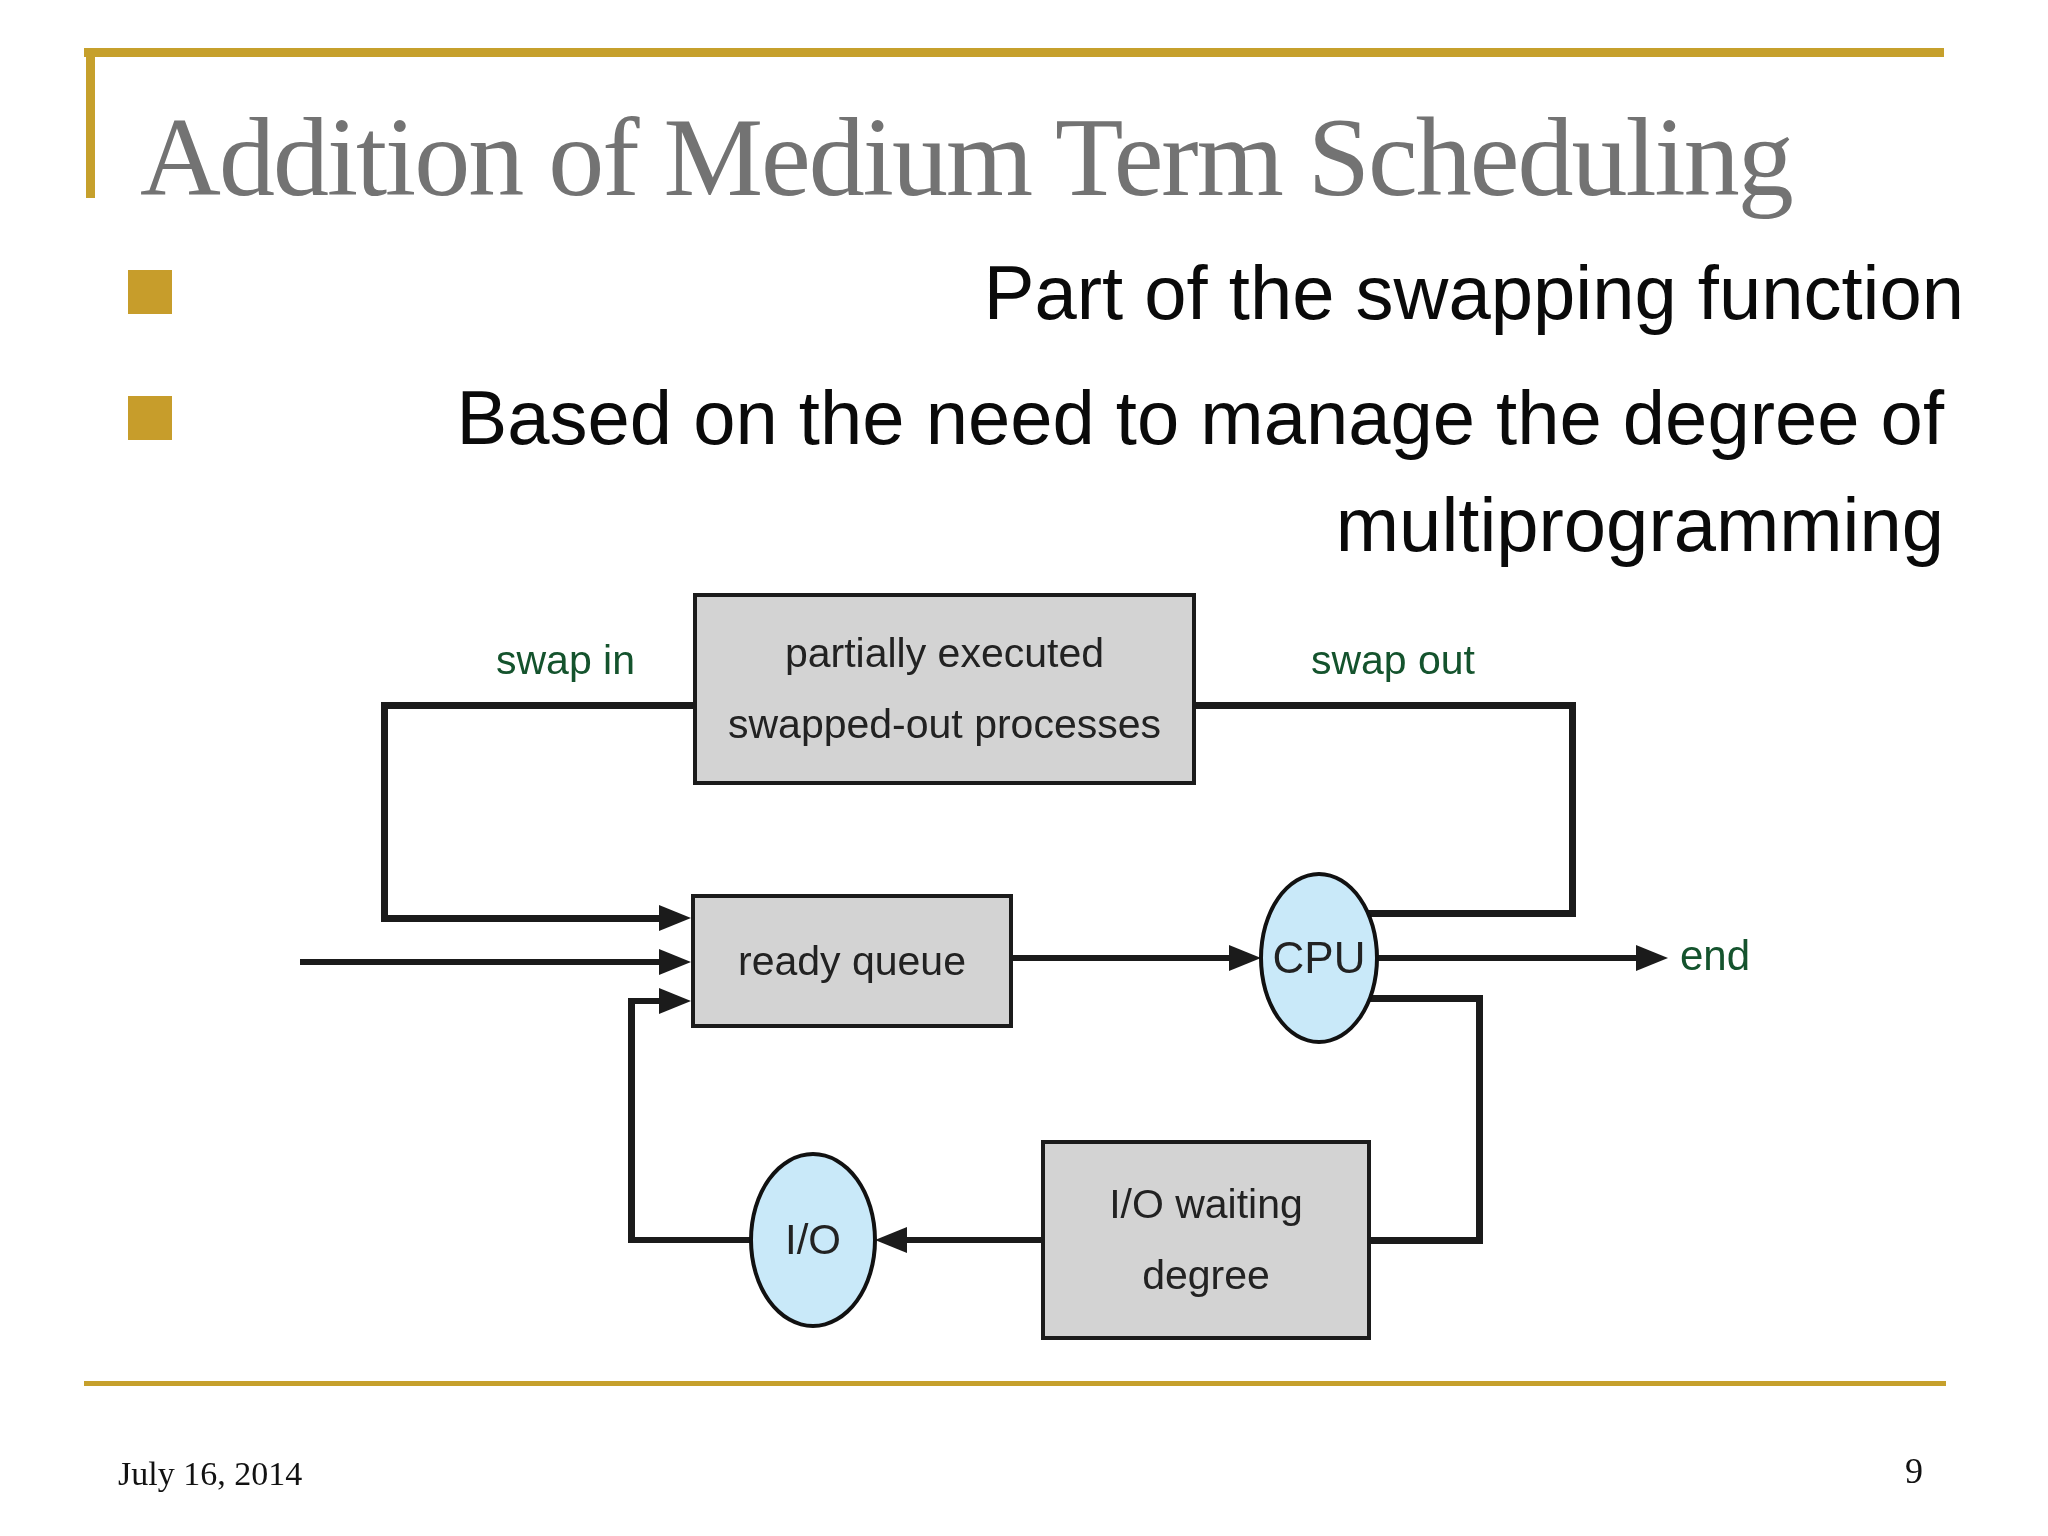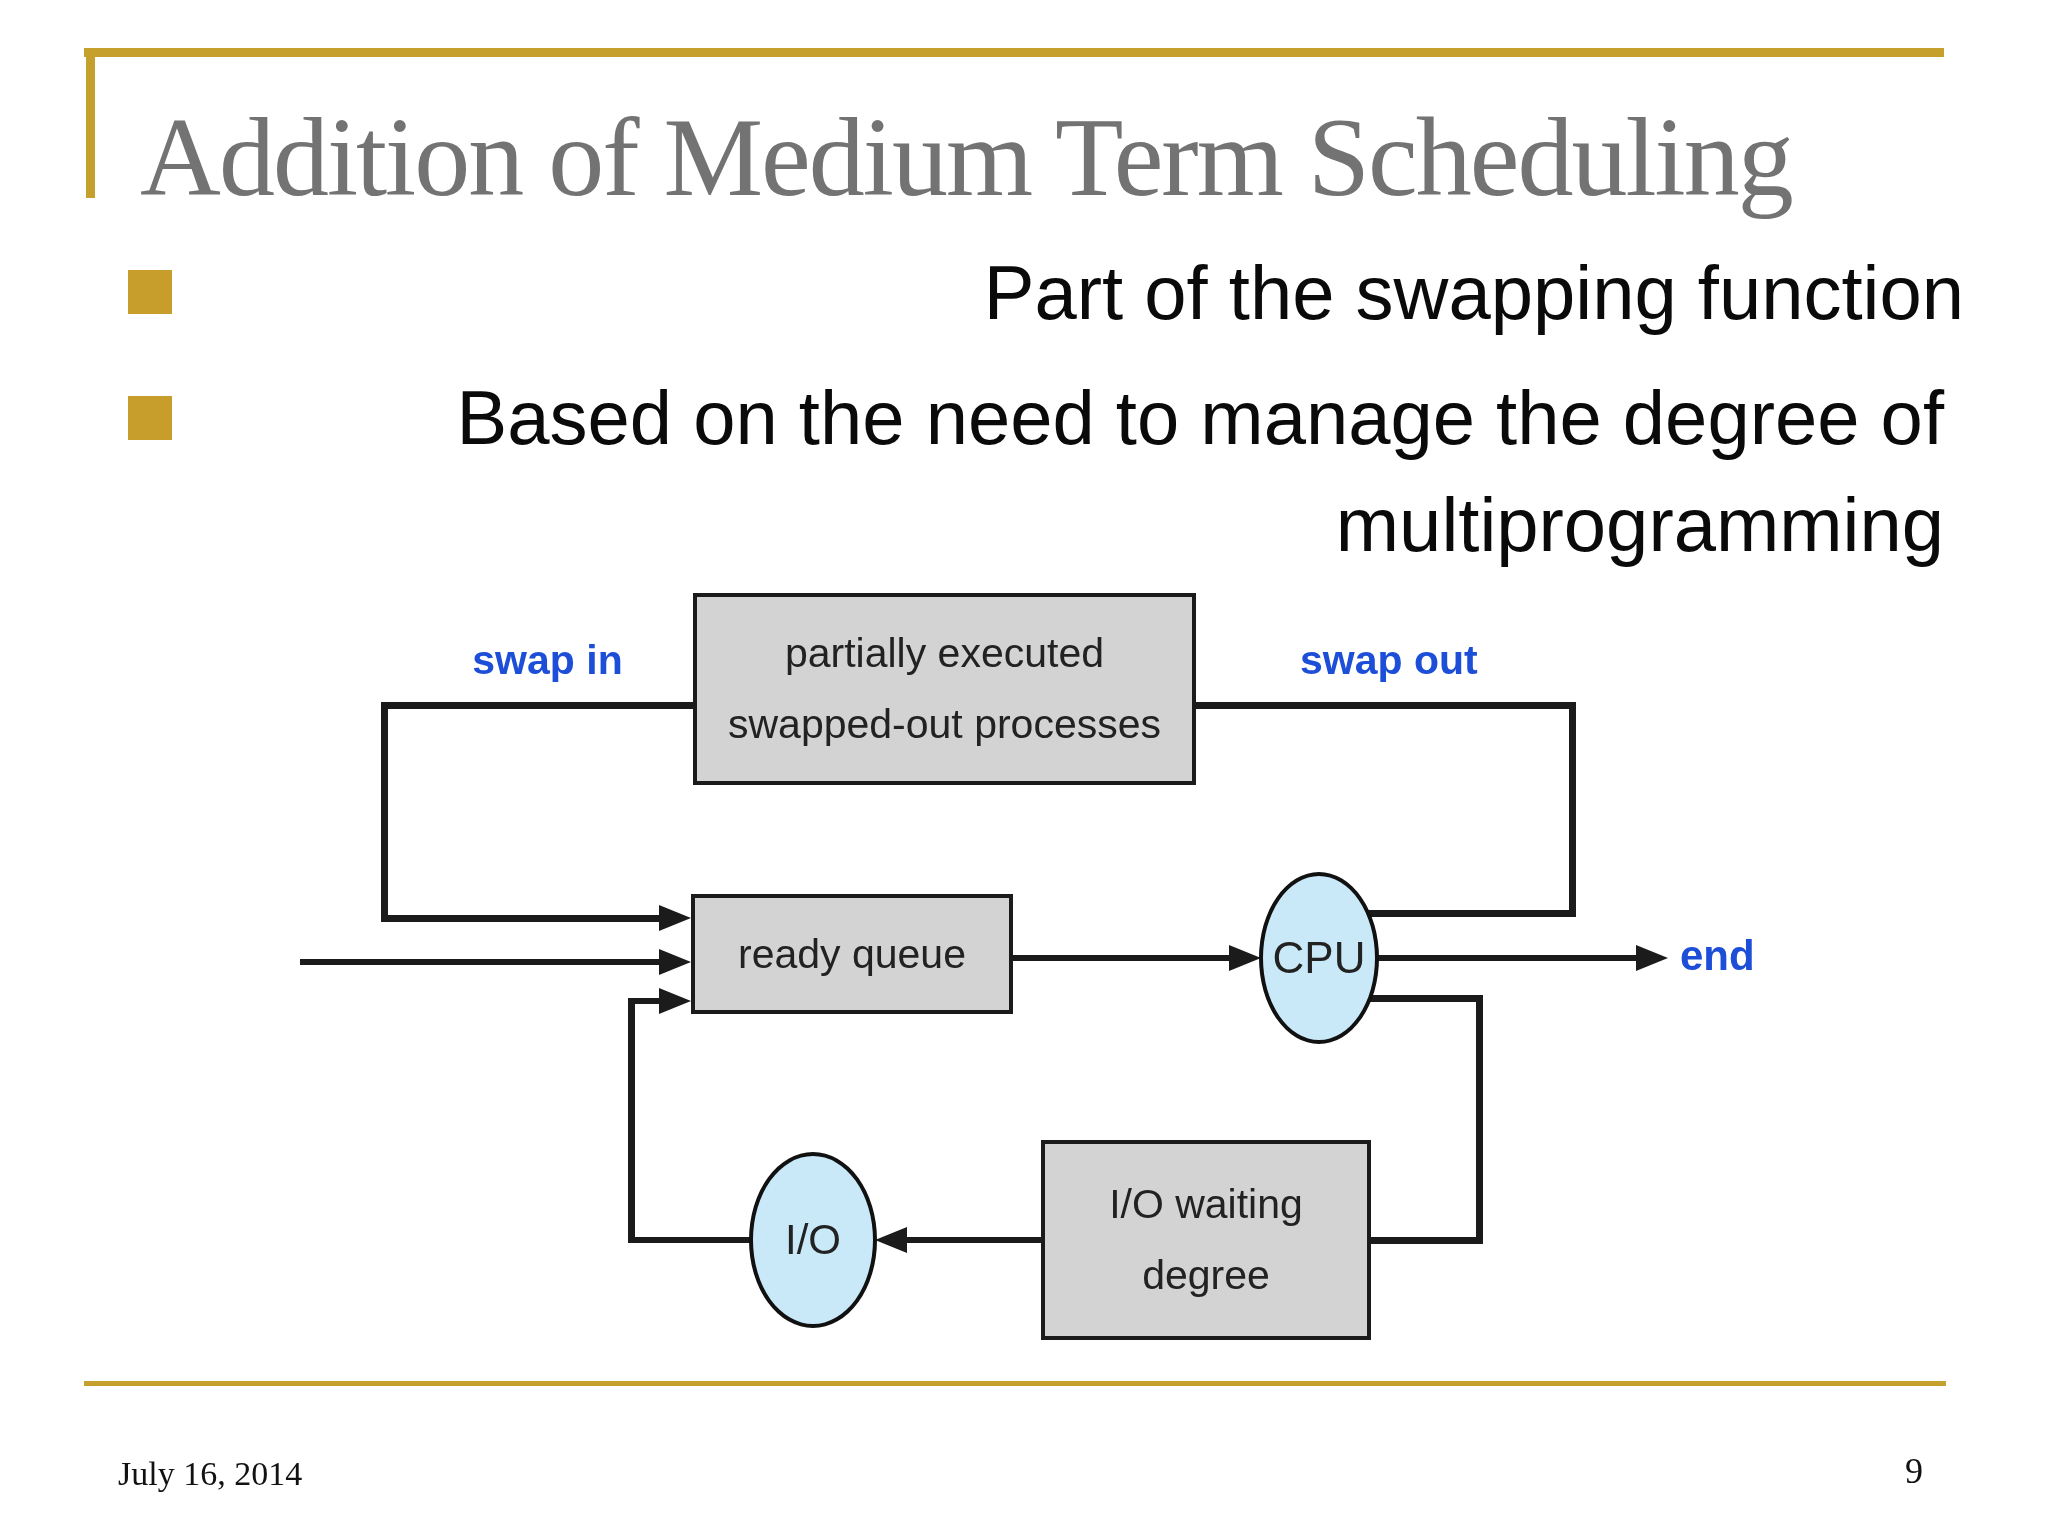--- a/index.html
+++ b/index.html
@@ -28,21 +28,21 @@
   .dbox{
     background:#D3D3D3;border:4px solid #1b1b1b;box-sizing:border-box;
     display:flex;flex-direction:column;align-items:center;justify-content:center;
     color:#222;font-size:41px;line-height:71px;text-align:center;z-index:3;
   }
   .dellipse{
     background:#C9E9F9;border:4px solid #111;box-sizing:border-box;border-radius:50%;
     display:flex;align-items:center;justify-content:center;
     color:#222;z-index:4;
   }
-  .dlabel{color:#1d4ed8;font-size:41px;white-space:nowrap;text-align:center;font-weight:bold;}
+  .dlabel{color:#14532d;font-size:41px;white-space:nowrap;text-align:right;}
   .arrow-r{
     width:0;height:0;z-index:2;
     border-top:13px solid transparent;border-bottom:13px solid transparent;
     border-left:32px solid #1b1b1b;
   }
   .arrow-l{
     width:0;height:0;z-index:2;
     border-top:13px solid transparent;border-bottom:13px solid transparent;
     border-right:32px solid #1b1b1b;
   }
@@ -97,21 +97,21 @@
   <div class="abs dline" style="left:905px;top:1237px;width:136px;height:6px;"></div>
   <div class="abs arrow-l" style="left:875px;top:1227px;"></div>
 
   <div class="abs dline" style="left:631px;top:1237px;width:120px;height:6px;"></div>
 
   <div class="abs dbox" style="left:693px;top:593px;width:503px;height:192px;">
     <div>partially executed</div>
     <div>swapped-out processes</div>
   </div>
 
-  <div class="abs dbox" style="left:691px;top:894px;width:322px;height:120px;">
+  <div class="abs dbox" style="left:691px;top:894px;width:322px;height:134px;">
     <div>ready queue</div>
   </div>
 
   <div class="abs dellipse" style="left:1259px;top:872px;width:120px;height:172px;font-size:44px;">
     <div>CPU</div>
   </div>
 
   <div class="abs dellipse" style="left:749px;top:1152px;width:128px;height:176px;font-size:42px;">
     <div>I/O</div>
   </div>

